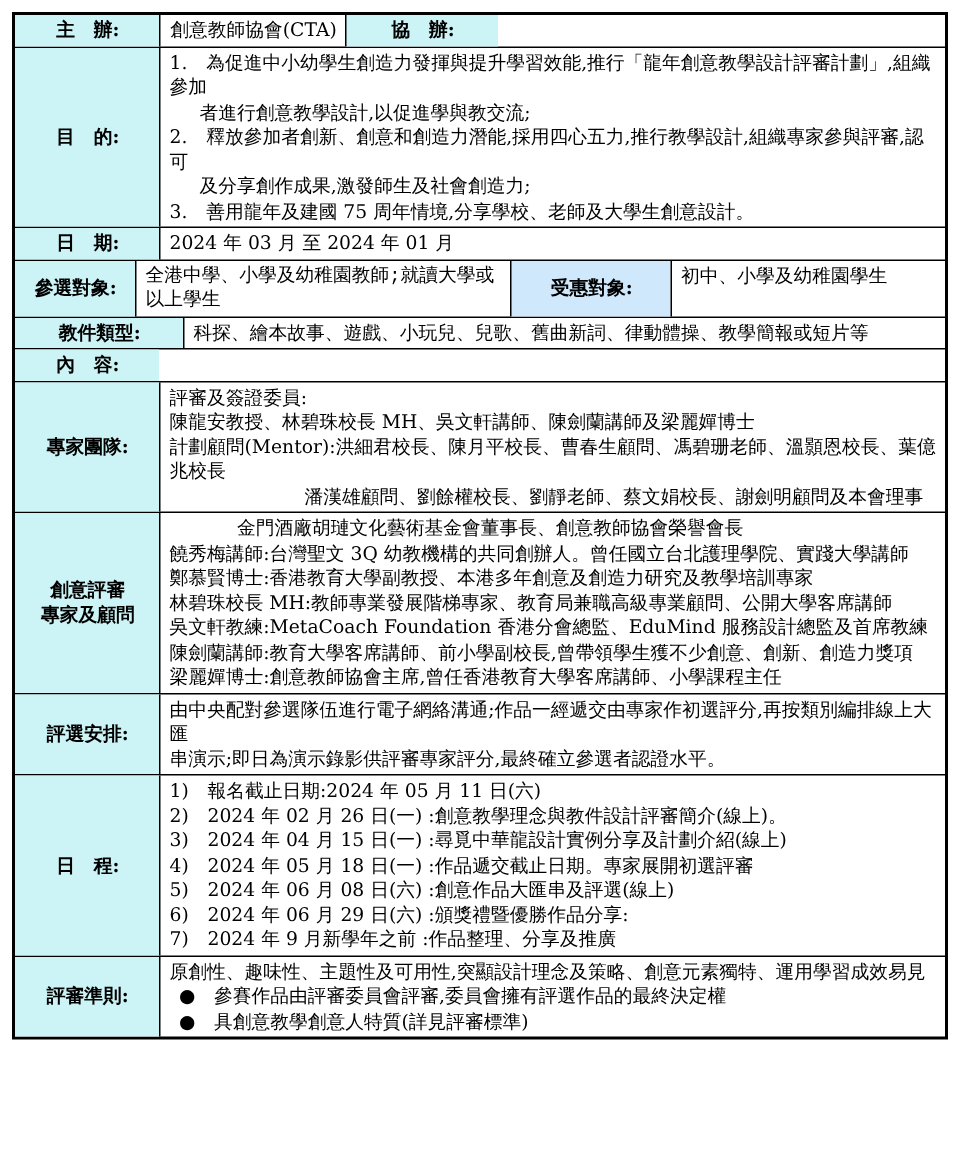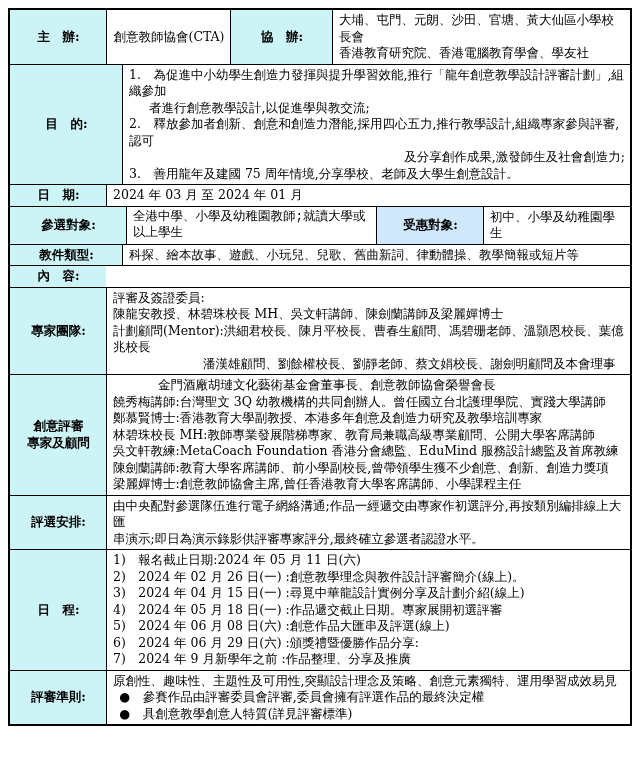--- a/index.html
+++ b/index.html
@@ -38,43 +38,39 @@
 </head>
 <body style="background: rgb(255, 255, 255);">
 
 <div class="doc" id="doc-table">
     <div class="t-row">
       <div class="cell label" style="width: 96px;">主　辦:</div>
       <div class="cell content center" style="flex: 0 0 auto; width: 124px;">
         <div class="line"><span class="seg b">創意教師協會(CTA)</span></div>
       </div>
       <div class="cell label" style="width: 102px;">協　辦:</div>
-      <div class="cell content">
-        <div class="line"><span class="seg">大埔、屯門、元朗、沙田、官塘、黃大仙區小學校長會</span></div>
-        <div class="line"><span class="seg">香港教育研究院、香港電腦教育學會、學友社</span></div>
-      </div>
     </div>
     <div class="t-row">
-      <div class="cell label" style="width: 112px;">目　的:</div>
+      <div class="cell label" style="width: 96px;">目　的:</div>
       <div class="cell content">
         <div class="line"><span class="seg">1.　為促進中小幼學生創造力發揮與提升學習效能,推行「龍年創意教學設計評審計劃」,組織參加</span></div>
         <div class="line" style="padding-left: 1.6em;"><span class="seg">者進行創意教學設計,以促進學與教交流;</span></div>
         <div class="line"><span class="seg">2.　釋放參加者創新、創意和創造力潛能,採用四心五力,推行教學設計,組織專家參與評審,認可</span></div>
-        <div class="line" style="padding-left: 1.6em; text-align: right;"><span class="seg">及分享創作成果,激發師生及社會創造力;</span></div>
+        <div class="line" style="padding-left: 1.6em;"><span class="seg">及分享創作成果,激發師生及社會創造力;</span></div>
         <div class="line"><span class="seg">3.　善用龍年及建國 75 周年情境,分享學校、老師及大學生創意設計。</span></div>
       </div>
     </div>
     <div class="t-row">
       <div class="cell label" style="width: 96px;">日　期:</div>
       <div class="cell content">
         <div class="line"><span class="seg">2024 年 03 月 至 2024 年 01 月</span></div>
       </div>
     </div>
     <div class="t-row">
-      <div class="cell label" style="width: 116px;">參選對象:</div>
+      <div class="cell label" style="width: 80px;">參選對象:</div>
       <div class="cell content" style="flex: 0 0 auto; width: 250px; font-family: Liberation Mono, monospace;">
         <div class="line"><span class="seg">全港中學、小學及幼稚園教師;就讀大學或以上學生</span></div>
       </div>
       <div class="cell label blue" style="width: 107px;">受惠對象:</div>
       <div class="cell content">
         <div class="line"><span class="seg">初中、小學及幼稚園學生</span></div>
       </div>
     </div>
     <div class="t-row">
       <div class="cell label" style="width: 112px;">教件類型:</div>

